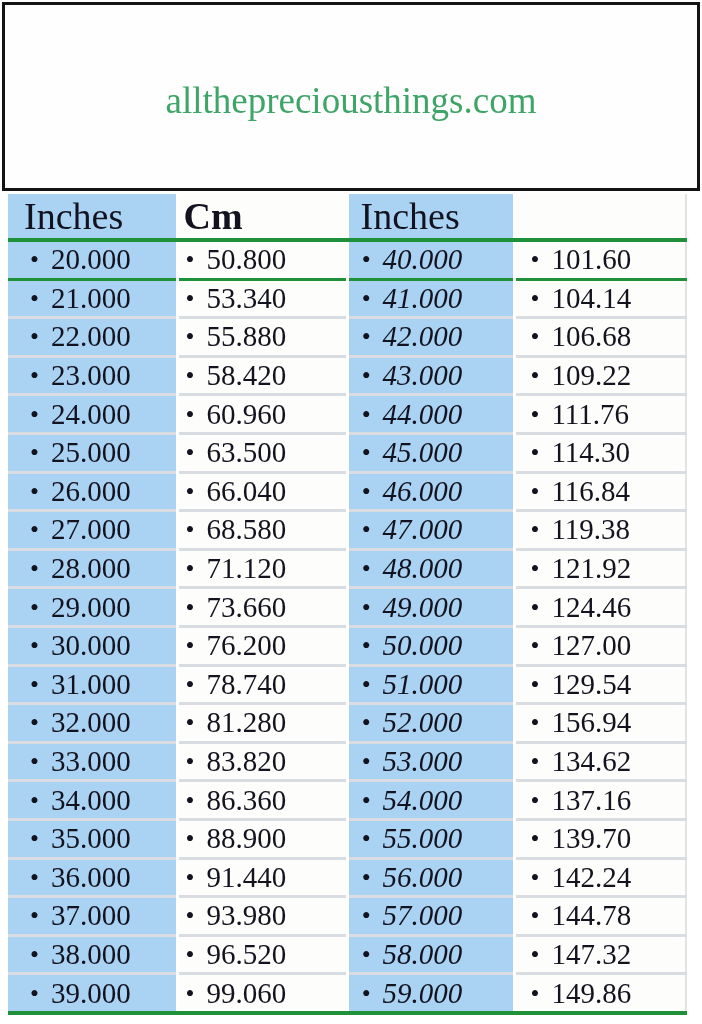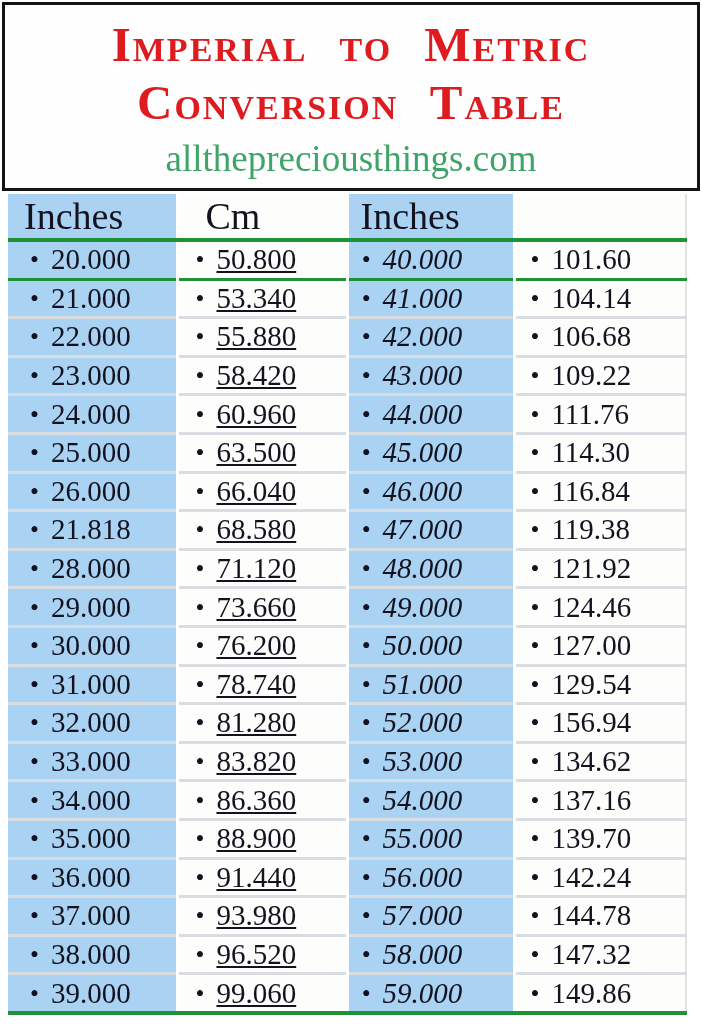--- a/index.html
+++ b/index.html
@@ -34,36 +34,32 @@
   thead th { height:36px; font-size:38px; }
   thead tr { border-bottom:4px solid var(--line-green,#1f9239); }
   tbody td { height:35.6px; font-size:29px; }
   tbody tr { border-top:3px solid #d9dce0; }
   tbody tr:first-child { border-top:none; }
   tbody tr:nth-child(2) { border-top:3px solid var(--line-green,#1f9239); }
   .c0, .c2 { background:var(--cell-blue,#a9d2f3); }
   .c1, .c3 { background:#fdfdfb; }
   .c0, .c1, .c2 { border-right:3px solid #ffffff; }
   .c3 { border-right:2px solid #e3e3e3; }
-  th.c0 { padding-left:16px; } th.c1 { padding-left:27px; }
+  th.c0 { padding-left:16px; } th.c1 { padding-left:5px;font-weight:bold; }
   th.c2 { padding-left:12px; } th.c3 { padding-left:12px; }
-  td.c0 { padding-left:22px; } td.c1 { padding-left:17px;text-decoration:underline; }
+  td.c0 { padding-left:22px; } td.c1 { padding-left:7px; }
   td.c2 { padding-left:13px;font-style:italic; } td.c3 { padding-left:15px; }
   .dot { display:inline-block; margin-right:12px; font-size:0.88em; vertical-align:1px; }
 </style>
 </head>
 <body>
 
 <div class="sheet">
 
   <div class="header-box">
-    <div class="title">
-      <div>Imperial to Metric</div>
-      <div>Conversion Table</div>
-    </div>
     <div class="site">allthepreciousthings.com</div>
   </div>
 
   <table class="conv">
     <colgroup>
       <col class="w0">
         <col class="w1">
         <col class="w2">
         <col class="w3">
     </colgroup>
@@ -112,21 +108,21 @@
           <td class="c2"><span class="dot">•</span><span>45.000</span></td>
           <td class="c3"><span class="dot">•</span><span>114.30</span></td>
         </tr>
         <tr>
           <td class="c0"><span class="dot">•</span><span>26.000</span></td>
           <td class="c1"><span class="dot">•</span><span>66.040</span></td>
           <td class="c2"><span class="dot">•</span><span>46.000</span></td>
           <td class="c3"><span class="dot">•</span><span>116.84</span></td>
         </tr>
         <tr>
-          <td class="c0"><span class="dot">•</span><span>21.818</span></td>
+          <td class="c0"><span class="dot">•</span><span>27.000</span></td>
           <td class="c1"><span class="dot">•</span><span>68.580</span></td>
           <td class="c2"><span class="dot">•</span><span>47.000</span></td>
           <td class="c3"><span class="dot">•</span><span>119.38</span></td>
         </tr>
         <tr>
           <td class="c0"><span class="dot">•</span><span>28.000</span></td>
           <td class="c1"><span class="dot">•</span><span>71.120</span></td>
           <td class="c2"><span class="dot">•</span><span>48.000</span></td>
           <td class="c3"><span class="dot">•</span><span>121.92</span></td>
         </tr>

